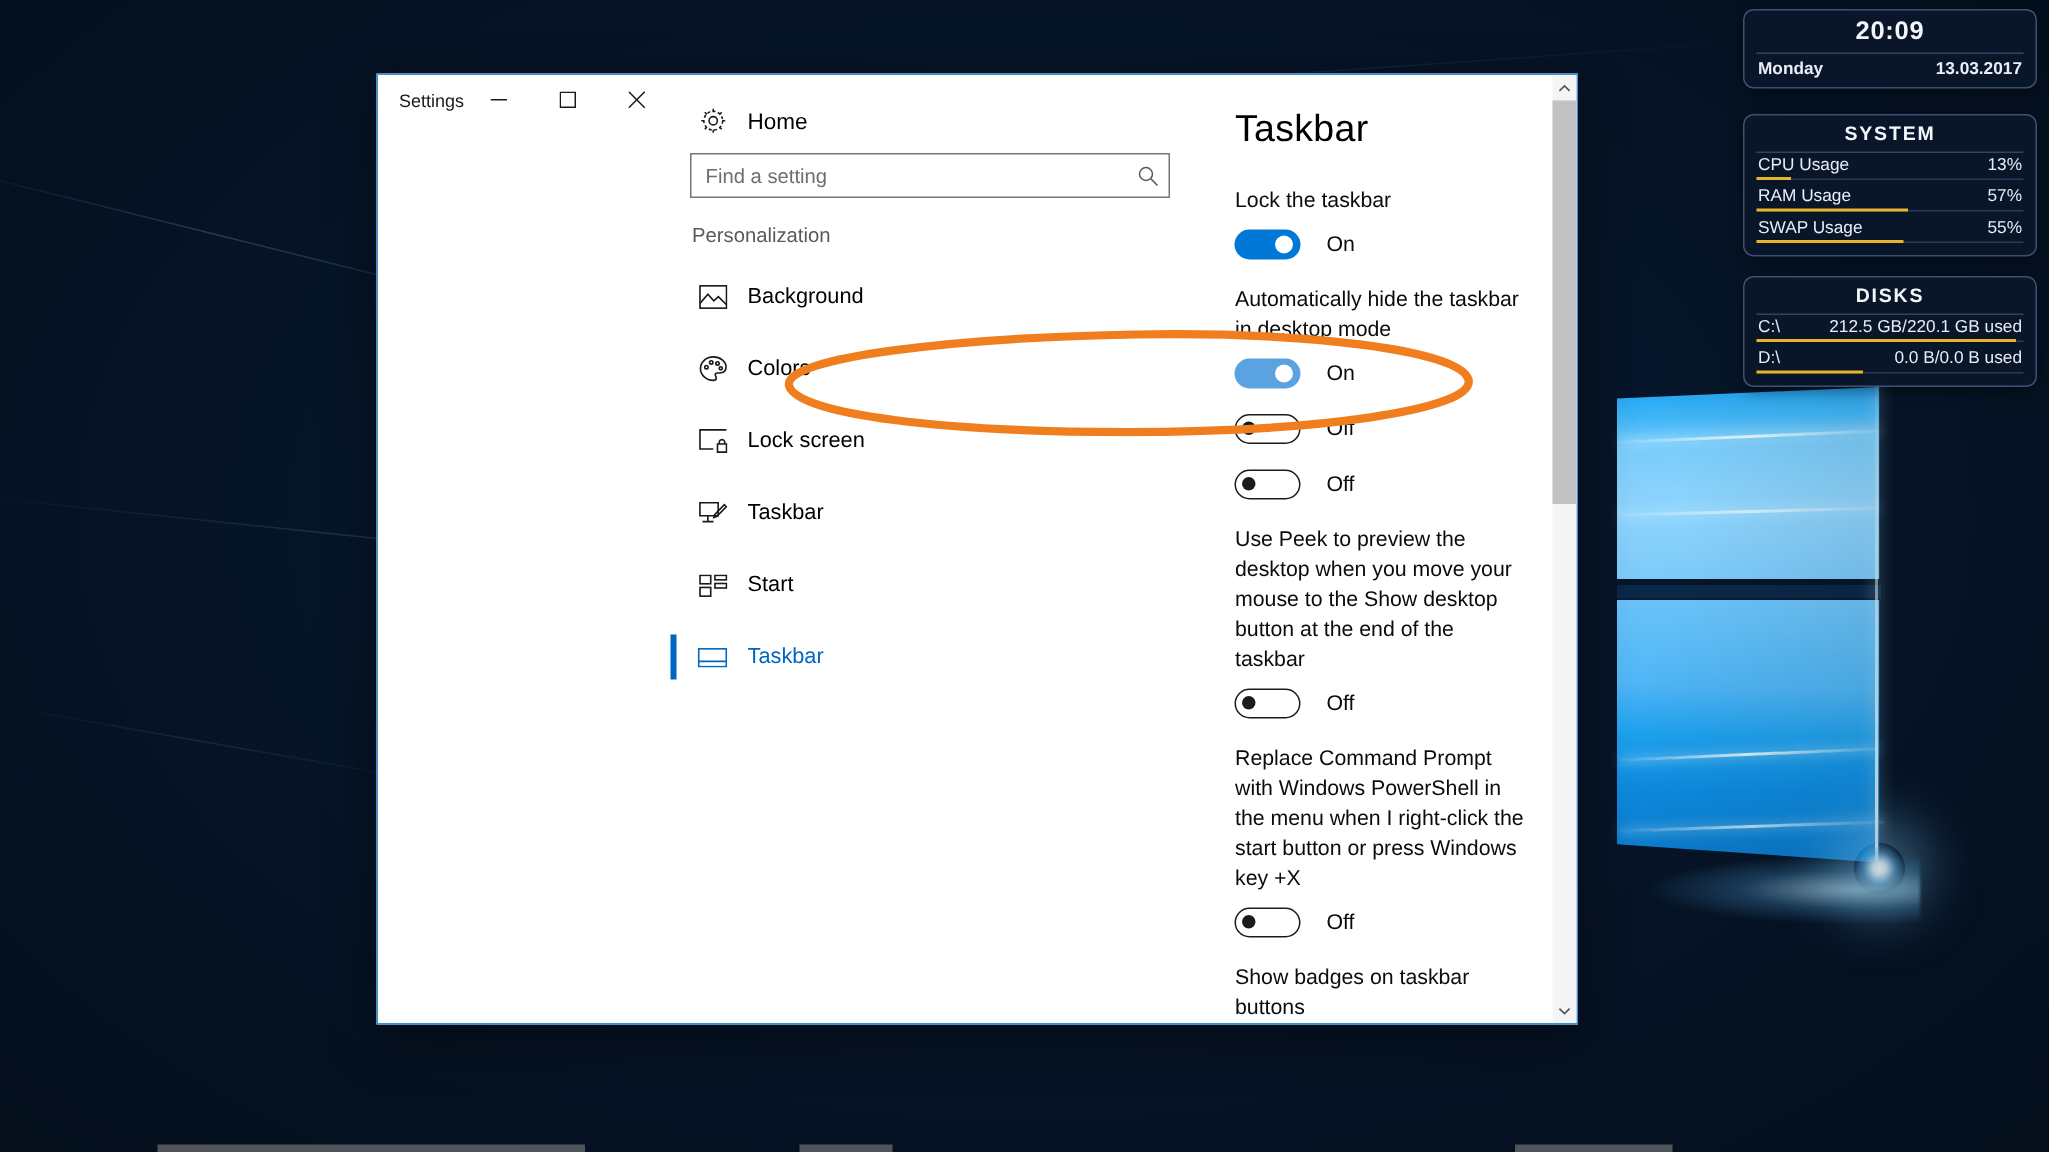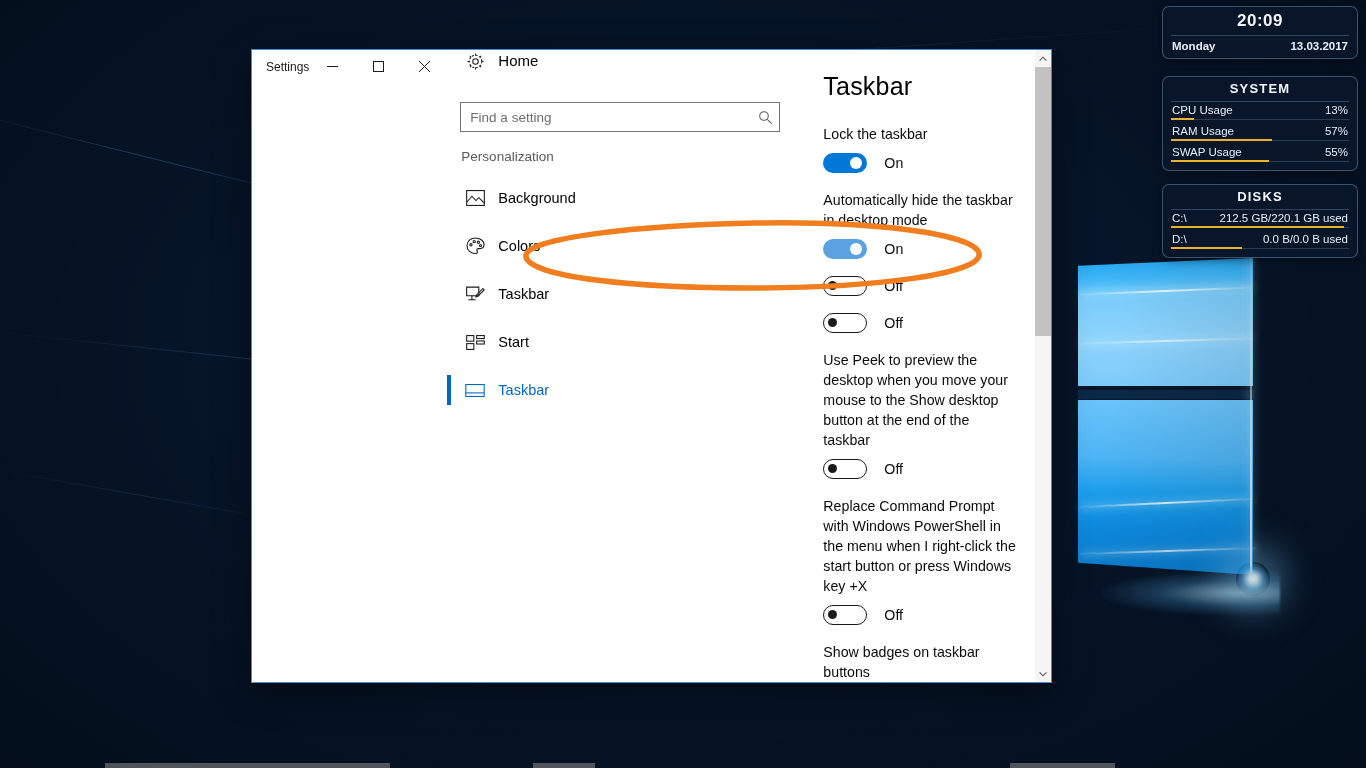--- a/index.html
+++ b/index.html
@@ -103,21 +103,21 @@
   .titlebar { height:33px; display:flex; align-items:flex-start; flex:0 0 33px; background:#ffffff; }
   .title-text { font-size:12px; color:#1a1a1a; padding:10px 0 0 14px; flex:1; }
   .wbtns { display:flex; height:33px; }
   .wbtn { width:46px; height:33px; display:flex; align-items:center; justify-content:center; }
   .wbtn svg { display:block; }
 
   .wbody { flex:1; display:flex; min-height:0; position:relative; }
 
   
   .sidebar { width:345px; flex:0 0 345px; background:#fff; padding-top:2px; }
-  .nav-home { display:flex; align-items:flex-start; height:38px; padding-left:13px; margin-bottom:12px; }
+  .nav-home { display:flex; align-items:flex-end; height:38px; padding-left:13px; margin-bottom:12px; }
   .nav-home .ico { width:30px; display:flex; justify-content:center; }
   .nav-home .lbl { font-size:15px; color:#000; margin-left:8px; }
 
   .searchwrap { margin:0 0 0 13px; width:320px; height:30px; border:1px solid #767676;
                 display:flex; align-items:center; background:#fff; }
   .searchwrap input {
     flex:1; border:0; outline:0; font-size:13.5px; color:#333; padding:0 8px 0 9px;
     font-family:"Liberation Sans", sans-serif; background:transparent;
   }
   .searchwrap input::placeholder { color:#6e6e6e; }
@@ -313,20 +313,30 @@
                   <circle cx="5.2" cy="8.2" r="1.2" stroke="#1a1a1a" fill="none" stroke-width="1.15"></circle>
                   <circle cx="8.6" cy="4.9" r="1.2" stroke="#1a1a1a" fill="none" stroke-width="1.15"></circle>
                   <circle cx="13" cy="5.6" r="1.2" stroke="#1a1a1a" fill="none" stroke-width="1.15"></circle>
                   <circle cx="15.3" cy="9" r="1.1" stroke="#1a1a1a" fill="none" stroke-width="1.15"></circle>
                 </svg>
               </span>
               <span class="lbl">Colors</span>
             </div>
             <div class="navitem">
               <span class="ico">
+                <svg width="19" height="16" viewBox="0 0 20 17">
+                  <path d="M19.4 0.6 H0.6 V14.2 H10" stroke="#1a1a1a" fill="none" stroke-width="1.15"></path>
+                  <path d="M13 16.4 H19.4 V10.6 H13 Z" stroke="#1a1a1a" fill="none" stroke-width="1.15"></path>
+                  <path d="M14.3 10.6 V8.9 a2 2 0 0 1 3.8 0 v1.7" stroke="#1a1a1a" fill="none" stroke-width="1.15"></path>
+                </svg>
+              </span>
+              <span class="lbl">Lock screen</span>
+            </div>
+            <div class="navitem">
+              <span class="ico">
                 <svg width="19" height="17" viewBox="0 0 20 18">
                   <path d="M0.6 1.2 H13.5 V10.4 H0.6 Z" stroke="#1a1a1a" fill="none" stroke-width="1.15"></path>
                   <path d="M6.2 10.4 V14.2 M2.4 14.6 H10.2" stroke="#1a1a1a" fill="none" stroke-width="1.15"></path>
                   <path d="M11 9.6 L17.8 2.6 L19.2 4.1 L12.4 11 L10.4 11.6 Z" stroke="#1a1a1a" fill="none" stroke-width="1.15"></path>
                 </svg>
               </span>
               <span class="lbl">Taskbar</span>
             </div>
             <div class="navitem">
               <span class="ico">

